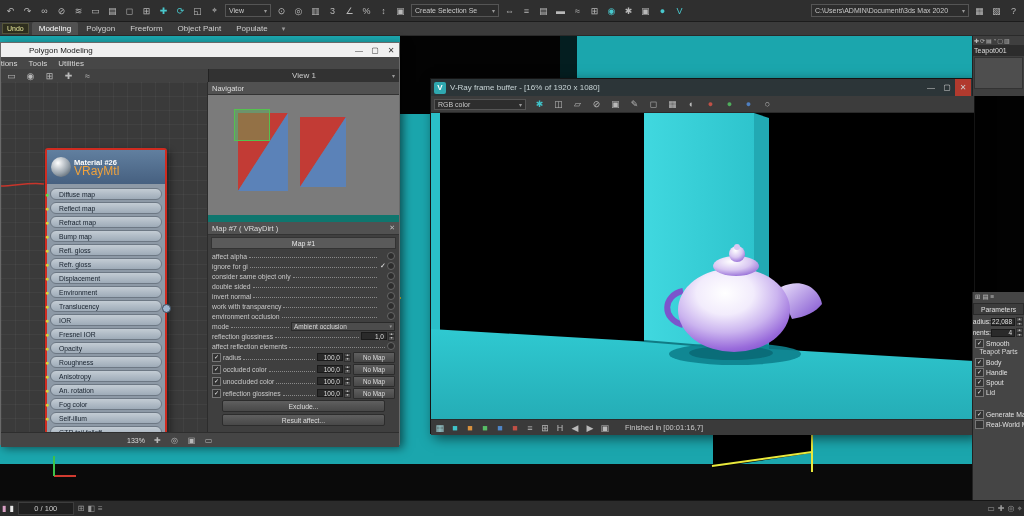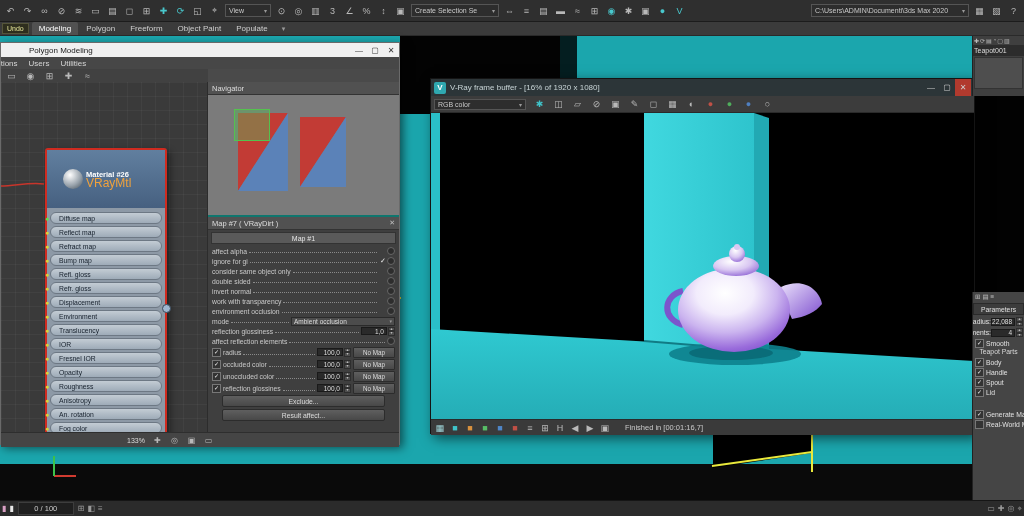--- a/index.html
+++ b/index.html
@@ -57,40 +57,40 @@
   .view-tab{flex:1;background:#323232;display:flex;align-items:center;justify-content:center;
             color:#ccc;font-size:8px;border-left:1px solid #222;position:relative;}
   .view-tab .dd-arr{position:absolute;right:4px;font-size:6px;color:#999;}
   .sme-content{display:flex;height:350px;}
   .node-area{width:207px;position:relative;background:#3a3a3a;overflow:hidden;border-right:1px solid #2c2c2c;
      background-image:linear-gradient(rgba(255,255,255,.035) 1px,transparent 1px),
                       linear-gradient(90deg,rgba(255,255,255,.035) 1px,transparent 1px);
      background-size:14px 14px;}
   .mat-node{position:absolute;left:44px;top:66px;width:118px;border:2px solid #cf2b20;border-radius:3px;
             background:#8d99a6;box-shadow:3px 3px 7px rgba(0,0,0,.45);}
-  .node-header{height:26px;background:linear-gradient(#617f9f,#466080);display:flex;align-items:center;padding:16px;}
+  .node-header{height:26px;background:linear-gradient(#617f9f,#466080);display:flex;align-items:center;padding:4px;}
   .node-sphere{width:20px;height:20px;border-radius:50%;
                background:radial-gradient(circle at 35% 30%,#ffffff,#9aa4ad 55%,#3e4a56 100%);}
   .node-titles{margin-left:3px;line-height:9px;}
   .node-title{font-size:7.5px;color:#fff;font-weight:bold;}
   .node-subtitle{font-size:12px;color:#f0a23c;}
   .node-slots{padding:2px 3px 3px;}
   .slot{position:relative;height:12px;margin:2px 0;background:linear-gradient(#c3ccd4,#9eabb8);
         border:1px solid #6d7884;border-radius:6px;display:flex;align-items:center;padding-left:8px;box-sizing:border-box;}
   .slot-label{font-size:6.8px;color:#16202c;white-space:nowrap;}
   .slot-dot{position:absolute;left:-6px;top:50%;transform:translateY(-50%);font-size:7px;line-height:7px;}
   .node-out{position:absolute;left:161px;top:222px;width:7px;height:7px;border-radius:50%;
             background:#9fb6cf;border:1px solid #3a4a5c;}
   .wire-svg{position:absolute;left:0;top:90px;width:50px;height:30px;}
 
   .right-col{width:192px;display:flex;flex-direction:column;background:#3f3f3f;}
   .panel-titlebar{height:12px;background:#515151;display:flex;align-items:center;font-size:7.5px;
                   color:#ddd;padding:0 4px;border-bottom:1px solid #333;}
   .panel-close{margin-left:auto;font-size:7px;color:#bbb;}
-  .nav-panel{height:133px;border-bottom:2px solid #0f766e;display:flex;flex-direction:column;}
+  .nav-panel{height:133px;border-bottom:7px solid #0f766e;display:flex;flex-direction:column;}
   .nav-content{flex:1;background:#7b7b7b;position:relative;}
   .thumb{position:absolute;}
   .t1{left:30px;top:18px;width:50px;height:78px;}
   .t2{left:92px;top:22px;width:46px;height:70px;}
   .tri{position:absolute;left:0;top:0;width:100%;height:100%;}
   .tri-red{background:#c23b35;clip-path:polygon(0 0,100% 0,0 100%);}
   .tri-blue{background:#5b82b8;clip-path:polygon(100% 0,100% 100%,0 100%);}
   .nav-region{position:absolute;left:26px;top:14px;width:34px;height:30px;
               background:rgba(90,180,90,.45);border:1px solid #54c24e;}
 
@@ -266,32 +266,36 @@
       <span>Polygon Modeling</span>
       <div class="win-controls">
         <span class="wbtn">—</span>
         <span class="wbtn">▢</span>
         <span class="wbtn">✕</span>
       </div>
     </div>
     <div class="sme-menu">
 
     <span class="mi cut">Options</span>
-        <span class="mi">Users</span>
+        <span class="mi">Tools</span>
         <span class="mi">Utilities</span>
       </div>
     <div class="sme-toolrow">
       <div class="sme-tool-icons">
 
       <span class="ticon">▭</span>
           <span class="ticon">◉</span>
           <span class="ticon">⊞</span>
           <span class="ticon">✚</span>
           <span class="ticon">≈</span>
         </div>
+      <div class="view-tab">
+        <span>View 1</span>
+        <span class="dd-arr">▾</span>
+      </div>
     </div>
     <div class="sme-content">
       <div class="node-area">
         <svg class="wire-svg" viewBox="0 0 50 30">
           <path d="M0,14 C14,14 28,10 43,12" fill="none" stroke="#c8352b" stroke-width="1.5"></path>
         </svg>
         <div class="mat-node">
           <div class="node-header">
             <div class="node-sphere"></div>
             <div class="node-titles">

